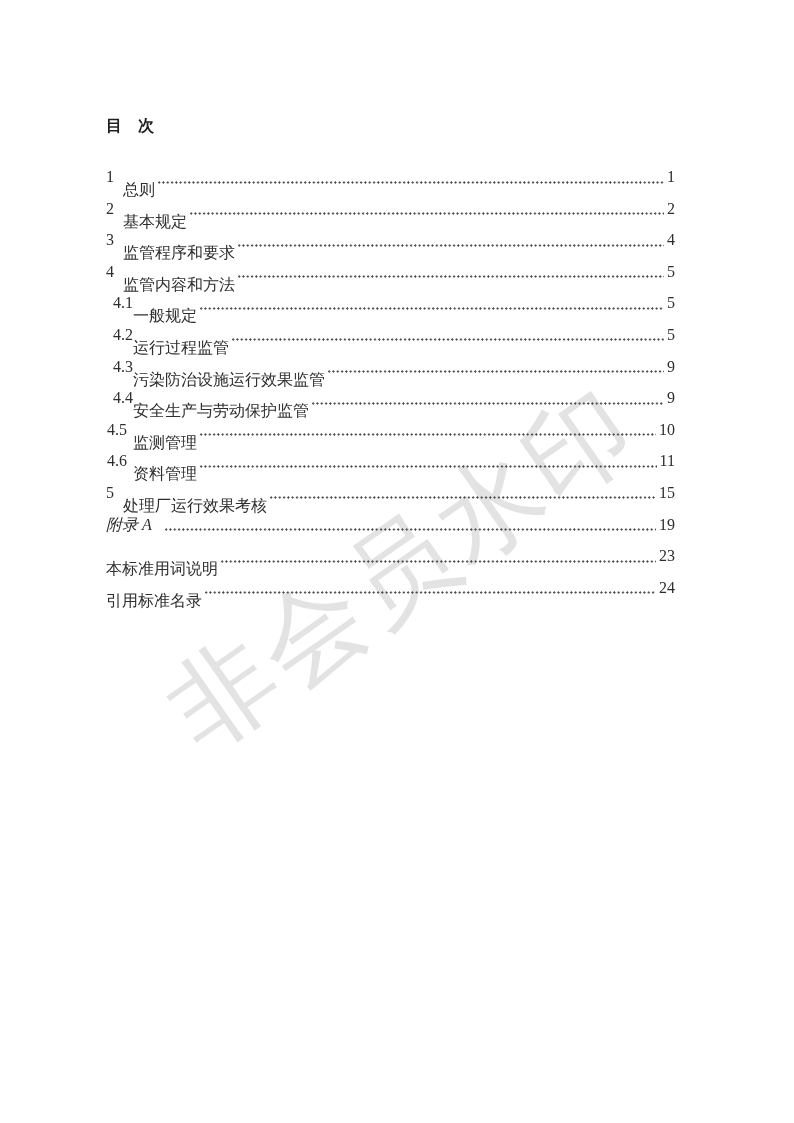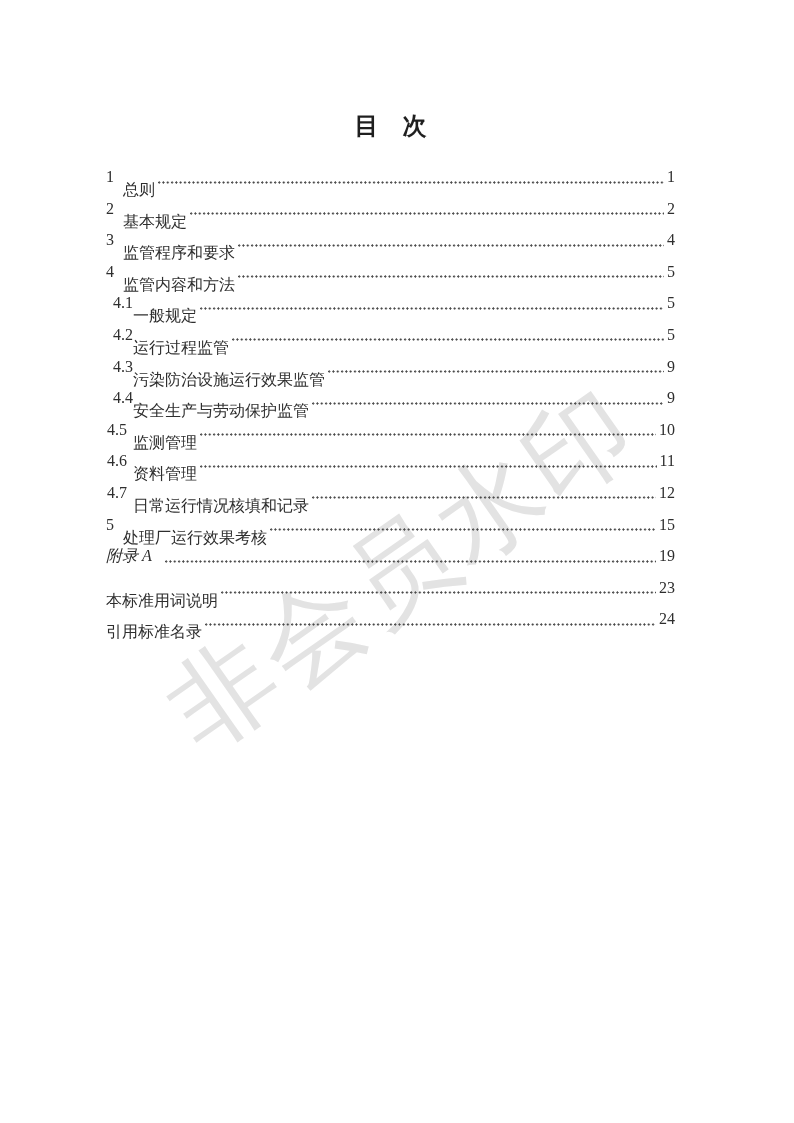--- a/index.html
+++ b/index.html
@@ -34,24 +34,24 @@
     font-family: "Liberation Serif", "DejaVu Serif", serif;
     user-select: none;
   }
   .content {
     position: relative;
     z-index: 1;
     padding: 113px 119px 0 106px;
   }
   .doc-title {
     margin: 0 0 0 0;
-    text-align: center;
+    text-align: left;
     font-family: "Liberation Sans", "DejaVu Sans", sans-serif;
     font-weight: 700;
-    font-size: 24px;
+    font-size: 16px;
     line-height: 26px;
     color: #1f1f1f;
   }
   .toc {
     margin-top: 29px;
   }
   .toc-row {
     display: flex;
     align-items: flex-start;
     height: 31.6px;
@@ -158,26 +158,20 @@
         <span class="pagenum">10</span>
       </div>
 
       <div class="toc-row l2b">
         <span class="num">4.6</span>
         <span class="label">资料管理</span>
         <span class="leader"></span>
         <span class="pagenum">11</span>
       </div>
 
-      <div class="toc-row l2b">
-        <span class="num">4.7</span>
-        <span class="label">日常运行情况核填和记录</span>
-        <span class="leader"></span>
-        <span class="pagenum">12</span>
-      </div>
 
       <div class="toc-row l1">
         <span class="num">5</span>
         <span class="label">处理厂运行效果考核</span>
         <span class="leader"></span>
         <span class="pagenum">15</span>
       </div>
 
       <div class="toc-row app">
         <span class="num">附录 A</span>

